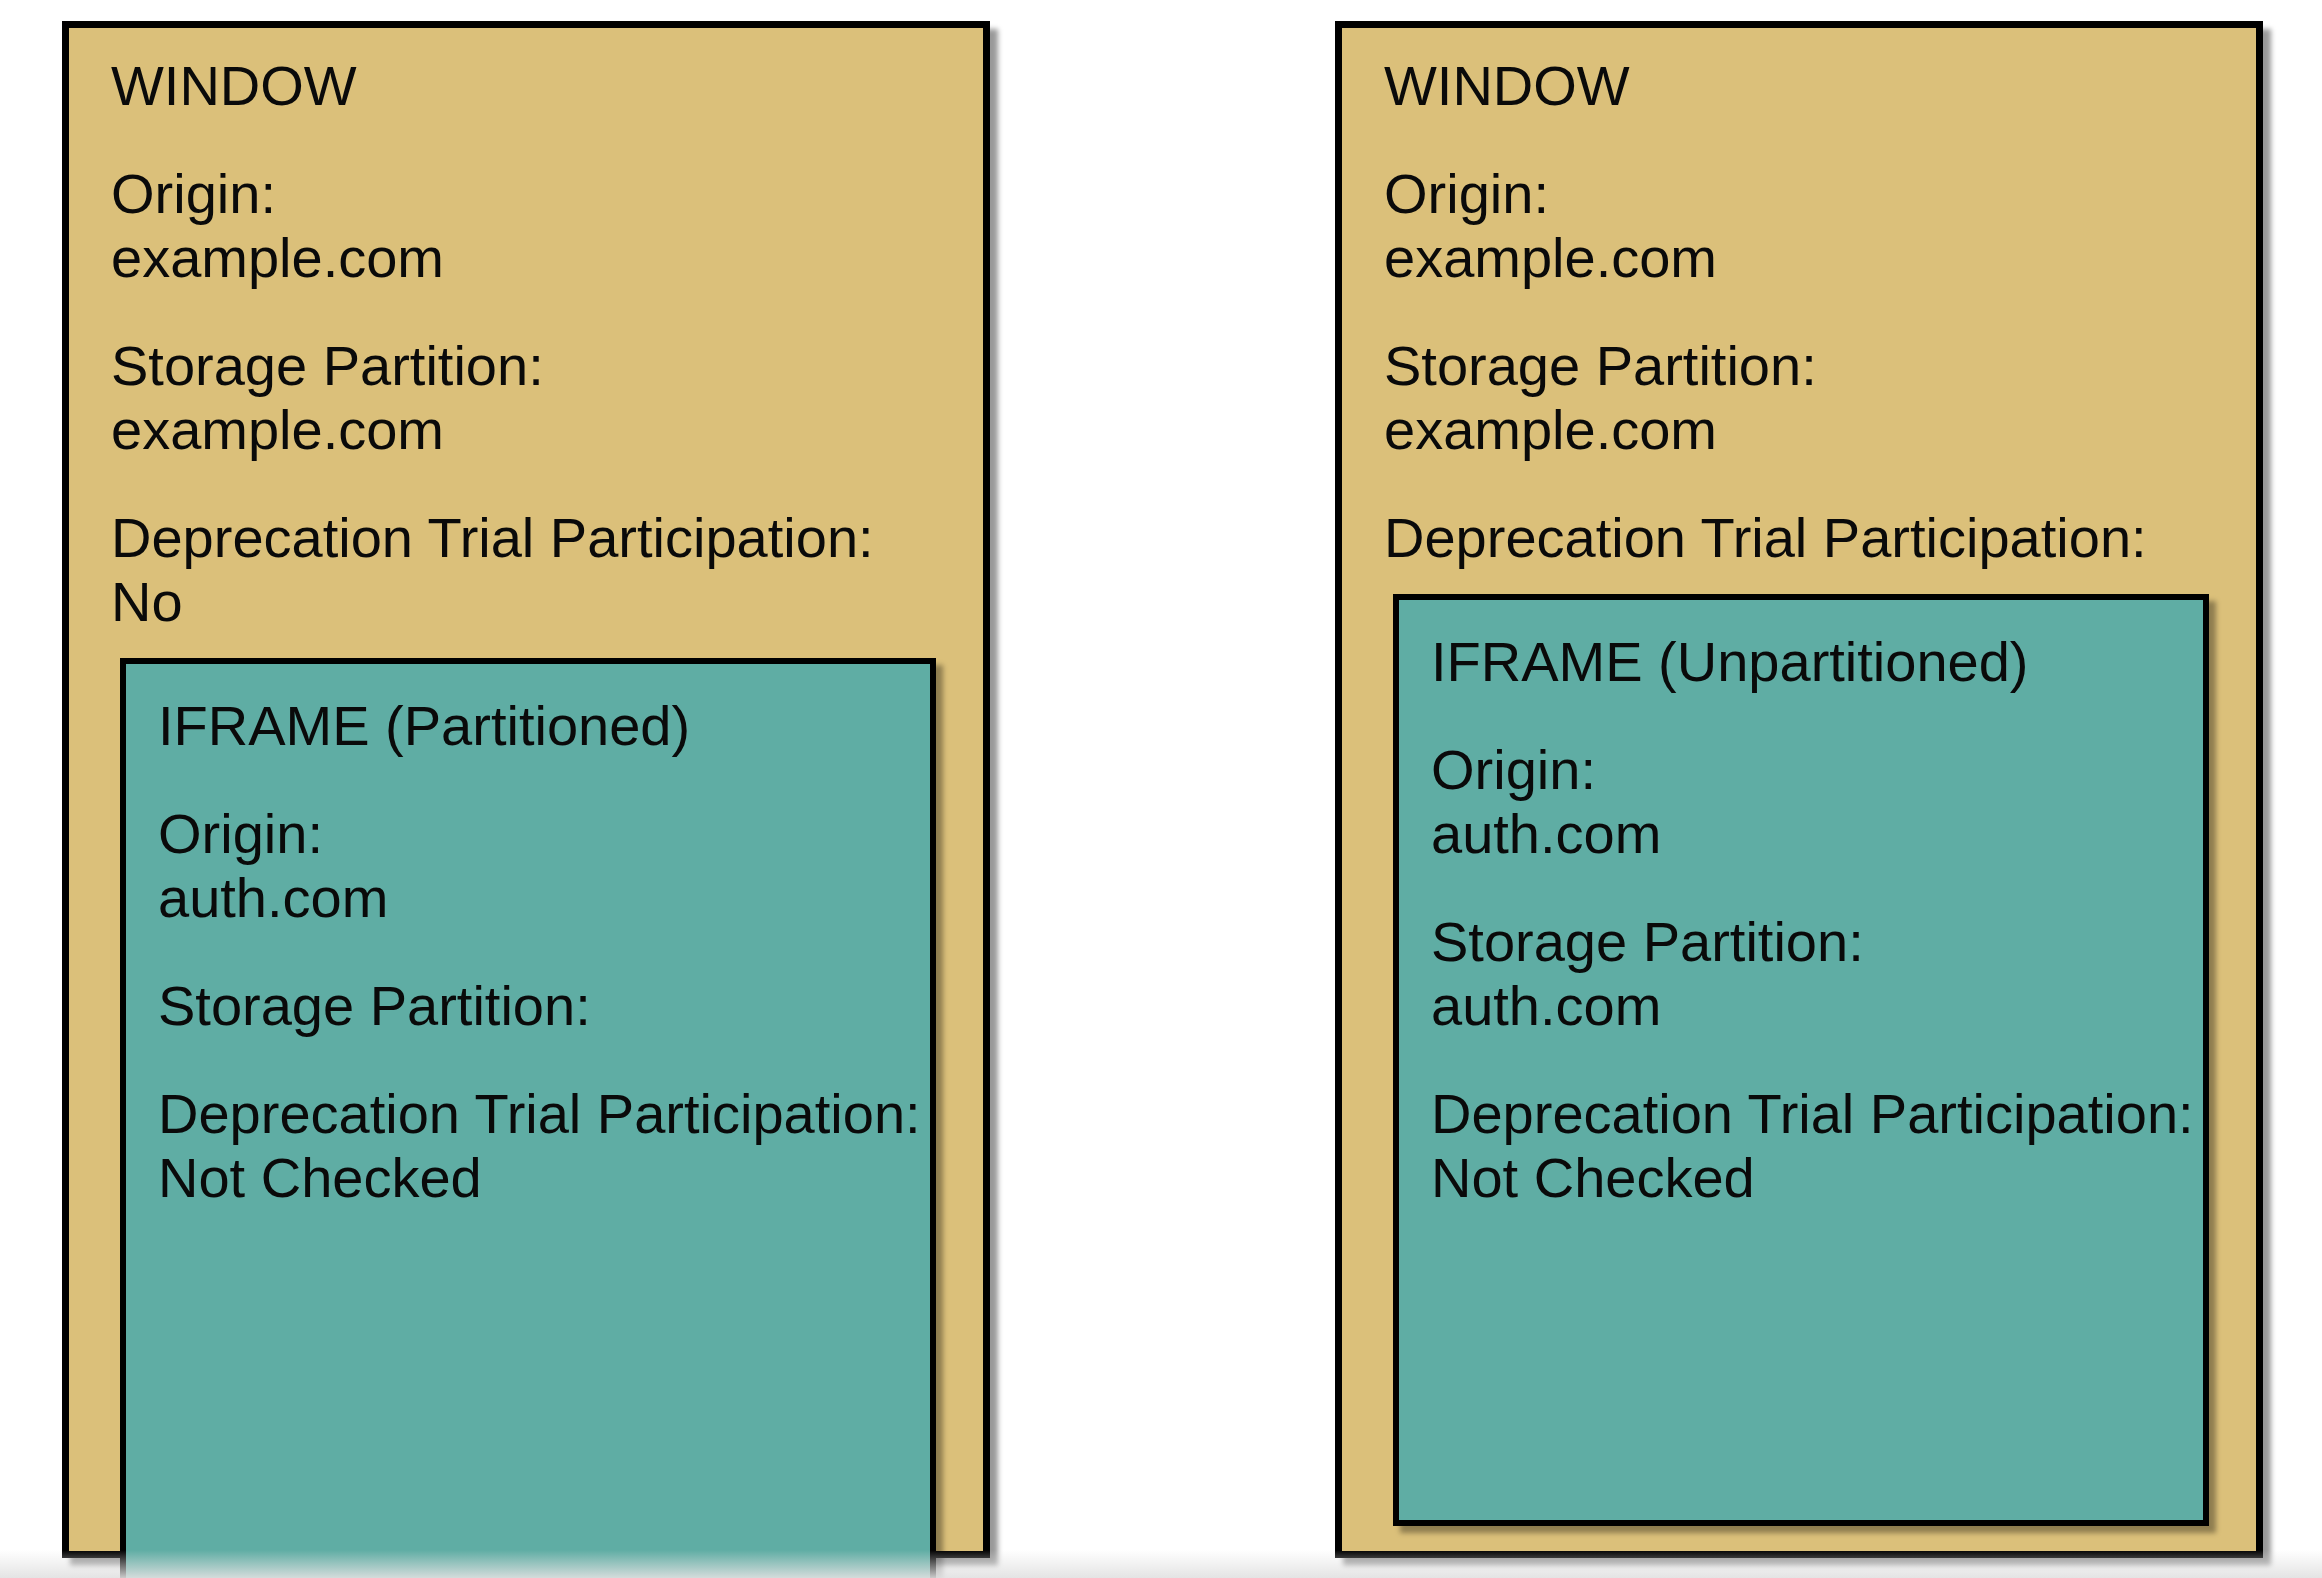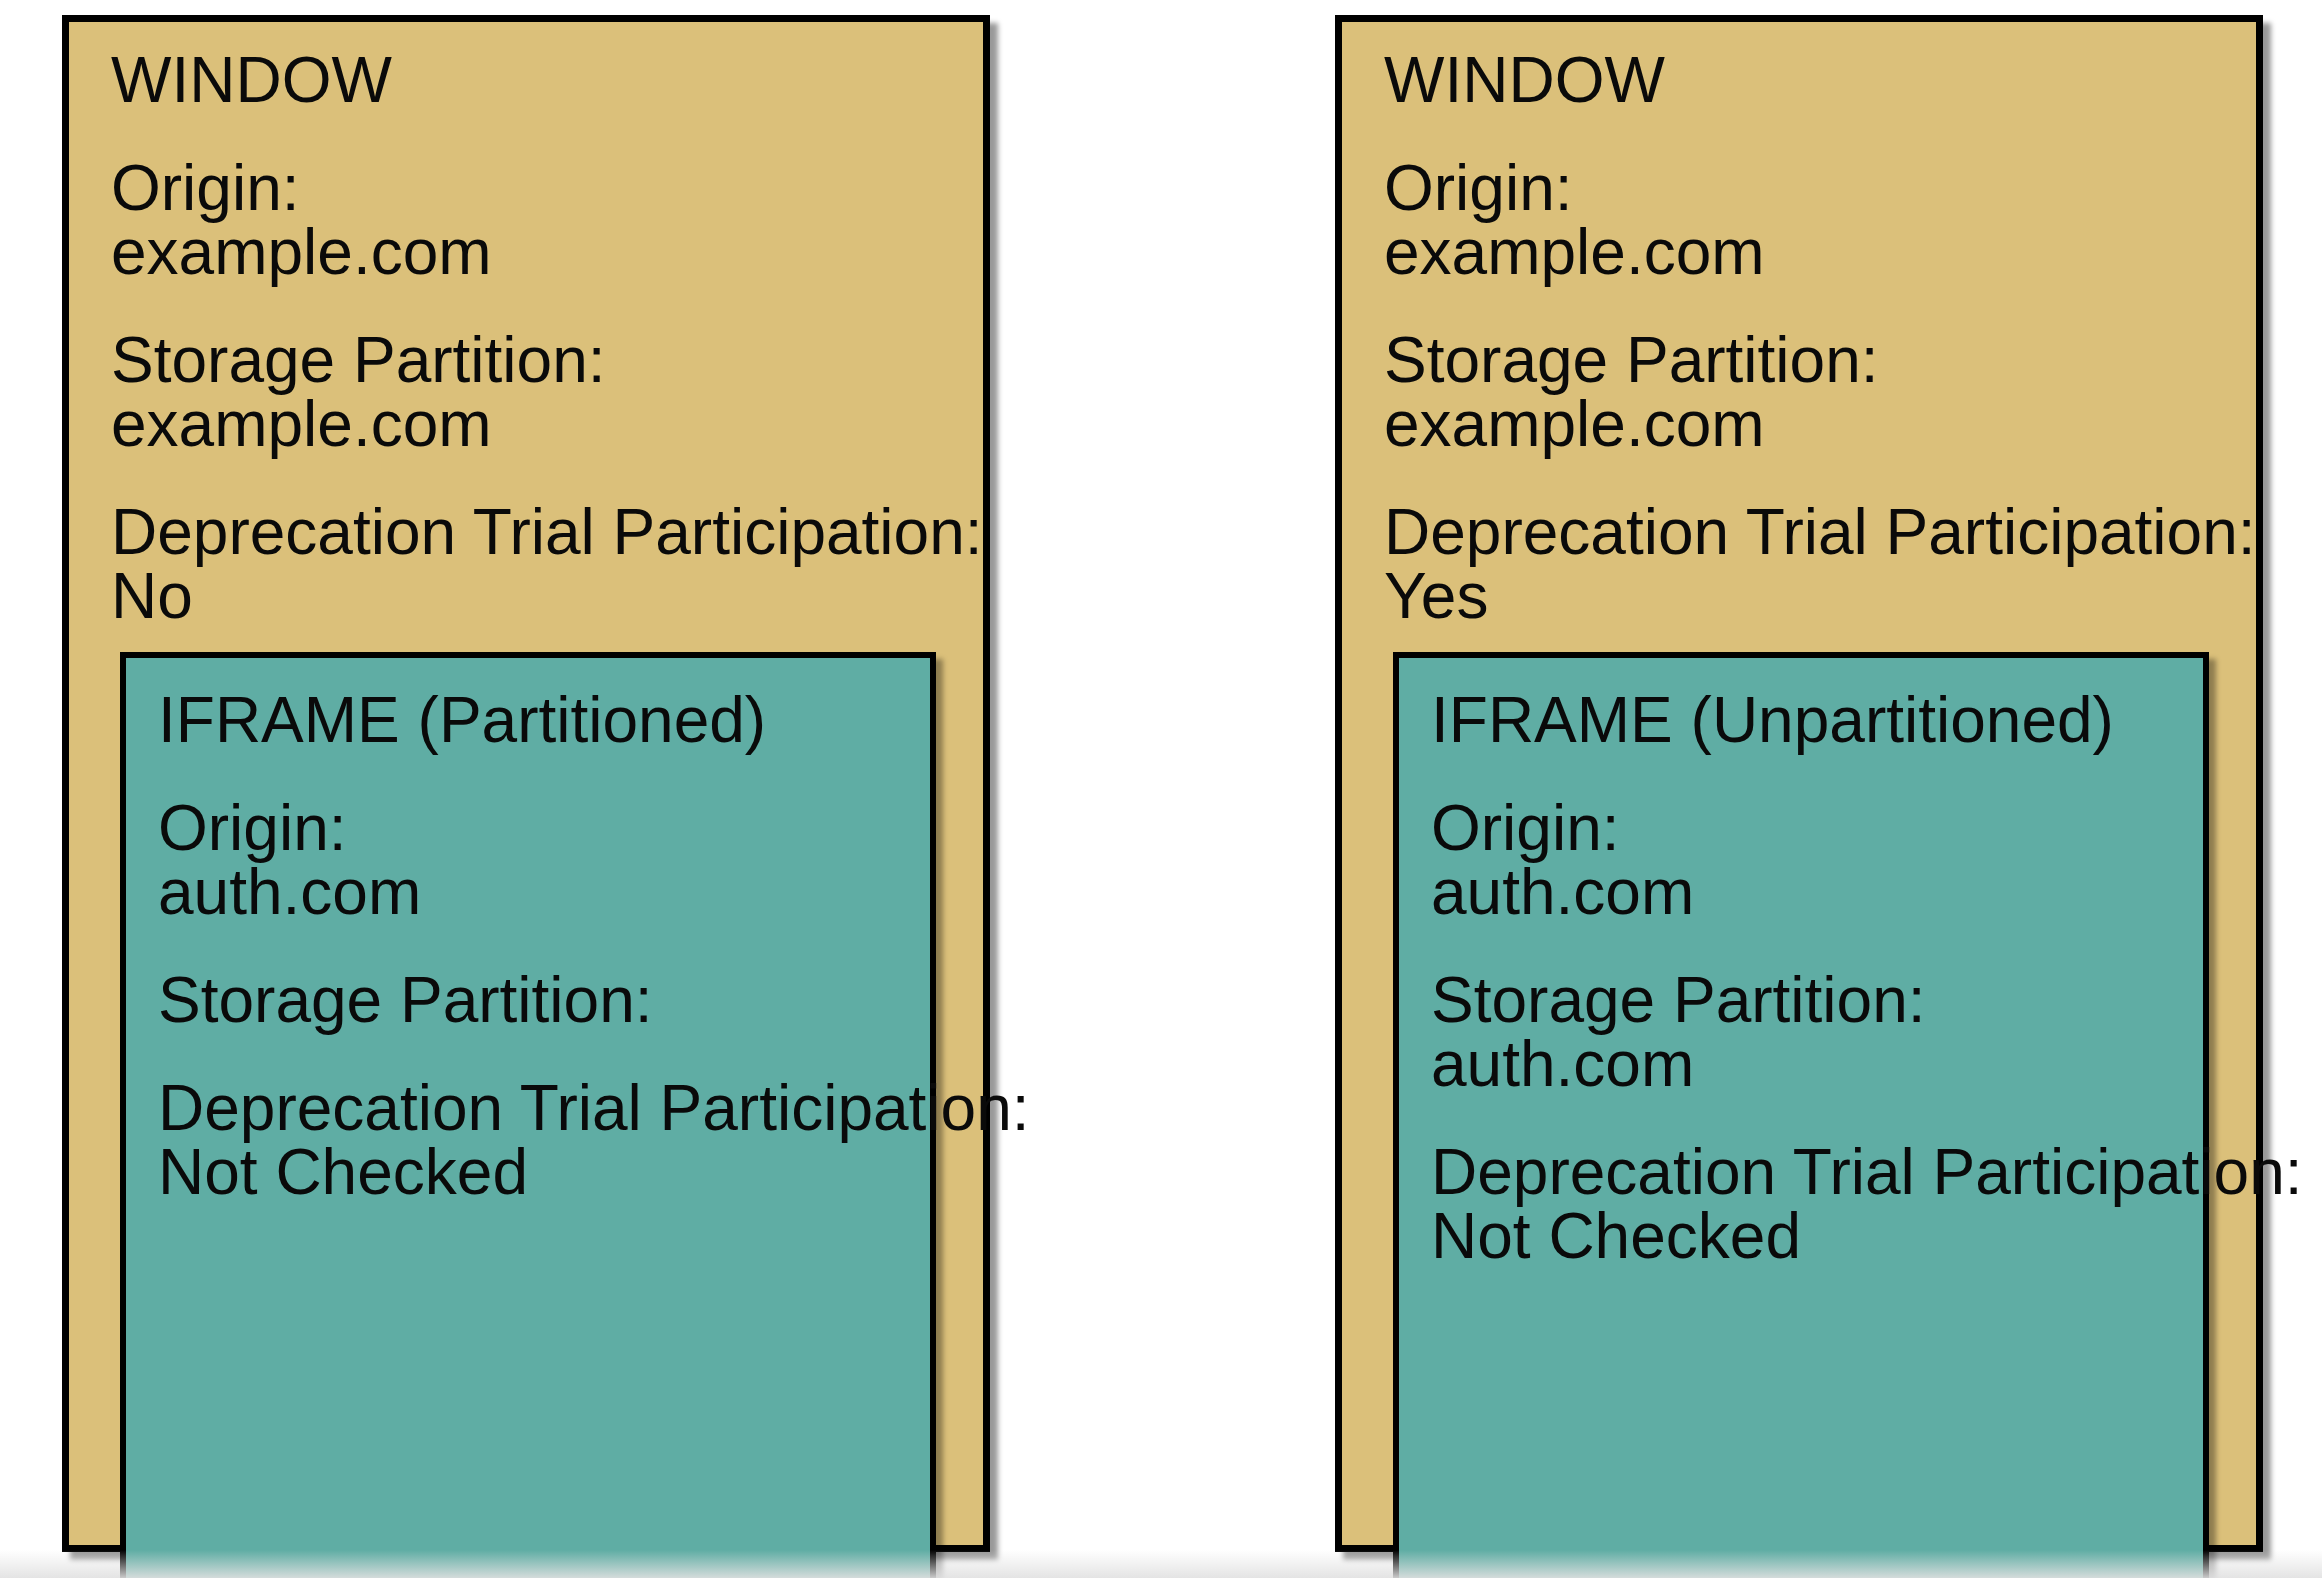--- a/index.html
+++ b/index.html
@@ -17,28 +17,28 @@
   body {
     position: relative;
     width: 2322px;
     height: 1578px;
     overflow: hidden;
     font-family: "Liberation Sans", sans-serif;
     color: var(--text-color);
   }
   .window-box {
     position: absolute;
-    top: 15px;
+    top: 21px;
     width: 928px;
     height: 1537px;
     background: var(--window-bg);
     border: 7px solid var(--border-color);
     box-shadow: 8px 8px 5px rgba(0, 0, 0, 0.40);
     padding: 26px 40px 0 42px;
-    font-size: 64px;
+    font-size: 56px;
     line-height: 64px;
   }
   .window-box.left  { left: 62px; }
   .window-box.right { left: 1335px; }
 
   .line { white-space: nowrap; }
   .group { margin-top: 44px; }
   .bold { font-weight: normal; }
 
   .iframe-box {
@@ -100,21 +100,20 @@
   <div class="group">
     <div class="line">Origin:</div>
     <div class="line">example.com</div>
   </div>
   <div class="group">
     <div class="line">Storage Partition:</div>
     <div class="line">example.com</div>
   </div>
   <div class="group">
     <div class="line">Deprecation Trial Participation:</div>
-    <div class="line bold">Yes</div>
   </div>
 
   <div class="iframe-box">
     <div class="line">IFRAME (Unpartitioned)</div>
     <div class="group">
       <div class="line">Origin:</div>
       <div class="line">auth.com</div>
     </div>
     <div class="group">
       <div class="line">Storage Partition:</div>

